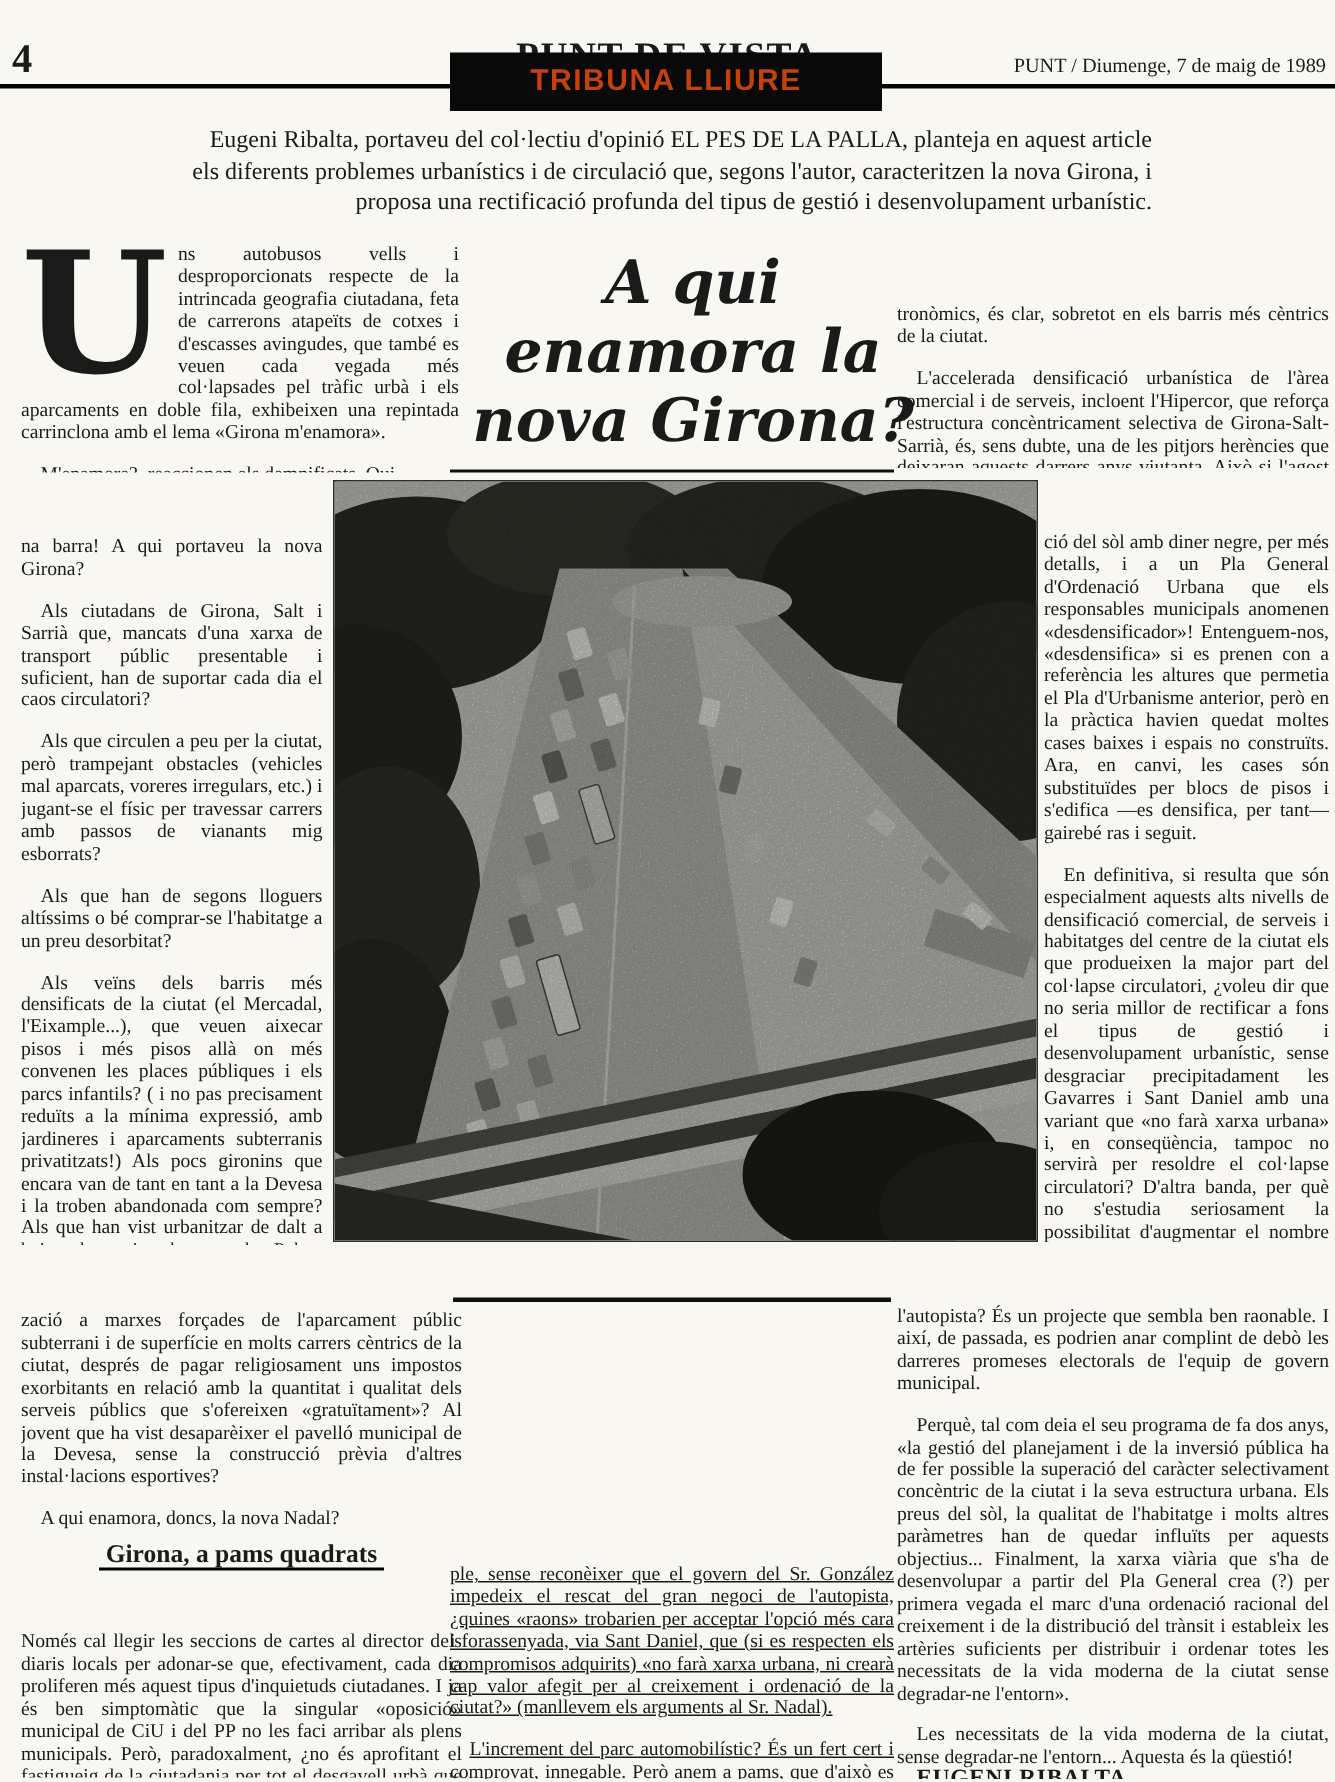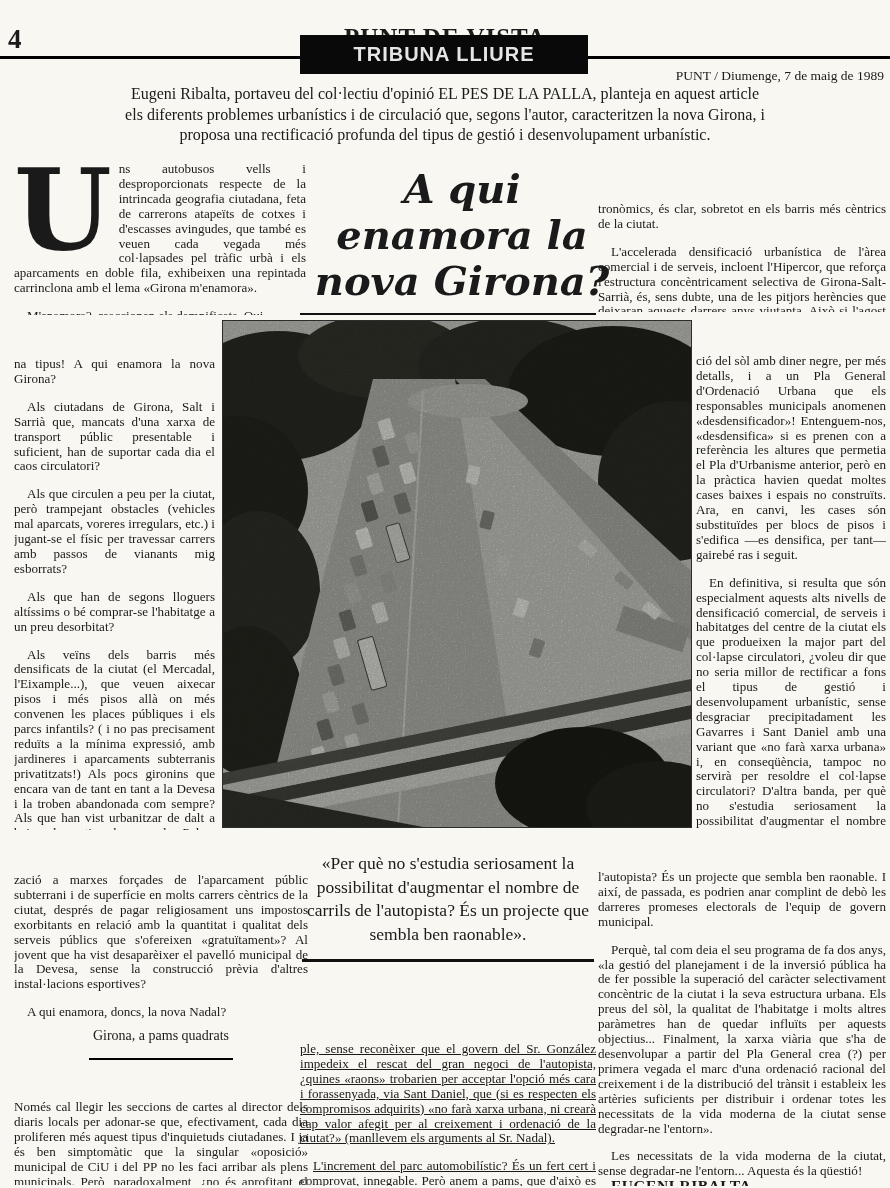--- a/index.html
+++ b/index.html
@@ -2,49 +2,49 @@
 <html lang="ca"><head>
 <meta charset="utf-8">
 <style>
   html,body{margin:0;padding:0;background:#e9e8e3;}
   #page{position:relative;width:890px;height:1188px;background:#f8f7f2;color:#1a1a1a;
         font-family:"Liberation Serif",serif;overflow:hidden;margin:0 auto;}
   .abs{position:absolute;overflow:hidden;}
   
   .pageno{left:8px;top:24px;width:60px;font-size:27px;font-weight:bold;}
   .masthead{left:0;top:24px;width:890px;text-align:center;font-size:25px;font-weight:bold;letter-spacing:1px;}
-  .edition{right:6px;top:36px;width:300px;text-align:right;font-size:13.5px;margin-top:32px;}
+  .edition{right:6px;top:36px;width:300px;text-align:right;font-size:13.5px;}
   .toprule{left:0;top:56px;width:890px;height:3px;background:#000;}
   .banner{left:300px;top:35px;width:288px;height:39px;background:#090909;z-index:3;
           display:flex;align-items:center;justify-content:center;}
-  .banner span{color:#e5e5e5;font-family:"Liberation Sans",sans-serif;font-weight:bold;
+  .banner span{color:#c2410c;font-family:"Liberation Sans",sans-serif;font-weight:bold;
           font-size:20px;letter-spacing:1px;}
   
-  .standfirst{left:122px;top:84px;width:646px;text-align:center;font-size:16px;line-height:20.5px;}
+  .standfirst{left:122px;top:84px;width:646px;text-align:right;font-size:16px;line-height:20.5px;}
   
   .headline{left:310px;top:166px;width:304px;text-align:center;font-style:italic;font-weight:bold;
             font-size:40px;line-height:46px;font-family:"DejaVu Serif",serif;}
   .headrule{left:300px;top:313px;width:296px;height:2px;background:#111;}
   
   .col{font-size:13.1px;line-height:14.9px;text-align:justify;}
   .col p{margin:0;text-indent:13px;}
   .col p + p{margin-top:13px;}
   .cont p:first-child{text-indent:0;margin-top:40px;}
   .lefttop{left:14px;top:162px;width:292px;height:153px;}
   .leftnarrow{left:14px;top:317px;width:201px;height:513px;}
   .leftbottom{left:14px;top:833px;width:294px;height:352px;}
   .righttop{left:598px;top:162px;width:288px;height:150px;}
   .rightnarrow{left:696px;top:314px;width:190px;height:514px;}
   .rightbottom{left:598px;top:830px;width:288px;height:356px;}
   .centerbottom{left:300px;top:1002px;width:296px;height:184px;text-decoration:underline;}
   .dropcap{float:left;font-family:"DejaVu Serif",serif;font-weight:bold;font-size:112px;
            line-height:0.8;margin:3px 7px 0 0;}
   .subhead{text-align:center;margin:9px 0 7px 0;}
-  .subhead span{display:inline-block;font-weight:normal;font-size:14px;
-                border-bottom:2px solid #000;padding:0 4px 14px 4px;}
+  .subhead span{display:inline-block;font-weight:bold;font-size:17px;
+                border-bottom:2px solid #000;padding:0 4px 1px 4px;}
   
   .photo{left:222px;top:320px;width:468px;height:506px;border:1px solid #2c2c2c;background:#cfcfc9;}
   
   .pullquote{left:302px;top:852px;width:292px;}
   .pullquote .pqtext{font-size:17.5px;line-height:23.5px;text-align:center;}
   .pullquote .pqrule{margin-top:13px;height:3px;background:#111;}
   
   .byline{margin-top:18px;font-weight:bold;font-size:15.5px;letter-spacing:0.5px;text-indent:0;}
 </style>
 </head>
@@ -64,21 +64,21 @@
   <div class="abs standfirst">Eugeni Ribalta, portaveu del col·lectiu d'opinió EL PES DE LA PALLA, planteja en aquest article els diferents problemes urbanístics i de circulació que, segons l'autor, caracteritzen la nova Girona, i proposa una rectificació profunda del tipus de gestió i desenvolupament urbanístic.</div>
 
   <div class="abs headline">A qui enamora la nova Girona?</div>
   <div class="abs headrule"></div>
 
   <div class="abs col lefttop">
     <p style="text-indent:0"><span class="dropcap">U</span><span>ns autobusos vells i desproporcionats respecte de la intrincada geografia ciutadana, feta de carrerons atapeïts de cotxes i d'escasses avingudes, que també es veuen cada vegada més col·lapsades pel tràfic urbà i els aparcaments en doble fila, exhibeixen una repintada carrinclona amb el lema «Girona m'enamora».</span></p>
     <p>M'enamora?, reaccionen els damnificats. Qui-</p>
   </div>
   <div class="abs col leftnarrow cont">
-      <p>na tipus! A qui enamora la nova Girona?</p>
+      <p>na barra! A qui portaveu la nova Girona?</p>
       <p>Als ciutadans de Girona, Salt i Sarrià que, mancats d'una xarxa de transport públic presentable i suficient, han de suportar cada dia el caos circulatori?</p>
       <p>Als que circulen a peu per la ciutat, però trampejant obstacles (vehicles mal aparcats, voreres irregulars, etc.) i jugant-se el físic per travessar carrers amb passos de vianants mig esborrats?</p>
       <p>Als que han de segons lloguers altíssims o bé comprar-se l'habitatge a un preu desorbitat?</p>
       <p>Als veïns dels barris més densificats de la ciutat (el Mercadal, l'Eixample...), que veuen aixecar pisos i més pisos allà on més convenen les places públiques i els parcs infantils? ( i no pas precisament reduïts a la mínima expressió, amb jardineres i aparcaments subterranis privatitzats!) Als pocs gironins que encara van de tant en tant a la Devesa i la troben abandonada com sempre? Als que han vist urbanitzar de dalt a baix els antics boscos de Palau, víctimes d'una especulació immobiliària desenfrenada? A la mainada del col·legi Verd, que es podria quedar sense sol al pati durant tot l'hivern? Als que pateixen la privatit-</p>
     </div>
   <div class="abs col leftbottom cont">
     <div class="cont">
         <p>zació a marxes forçades de l'aparcament públic subterrani i de superfície en molts carrers cèntrics de la ciutat, després de pagar religiosament uns impostos exorbitants en relació amb la quantitat i qualitat dels serveis públics que s'ofereixen «gratuïtament»? Al jovent que ha vist desaparèixer el pavelló municipal de la Devesa, sense la construcció prèvia d'altres instal·lacions esportives?</p>
         <p>A qui enamora, doncs, la nova Nadal?</p>
       </div>
@@ -161,21 +161,20 @@
       <polygon points="0,464 0,452 468,358 468,370" fill="#55554f"></polygon>
       <polygon points="0,506 200,506 0,468" fill="#33332e"></polygon>
 
       <ellipse cx="360" cy="462" rx="88" ry="56" fill="#1d1d18"></ellipse>
       <ellipse cx="435" cy="486" rx="72" ry="46" fill="#24241f"></ellipse>
       <rect width="468" height="506" filter="url(#grain)" opacity="0.32"></rect>
     </svg>
   </div>
 
   <div class="abs pullquote">
-    <div class="pqtext">«Per què no s'estudia seriosament la possibilitat d'augmentar el nombre de carrils de l'autopista? És un projecte que sembla ben raonable».</div>
     <div class="pqrule"></div>
   </div>
 
   <div class="abs col centerbottom cont">
       <p>ple, sense reconèixer que el govern del Sr. González impedeix el rescat del gran negoci de l'autopista, ¿quines «raons» trobarien per acceptar l'opció més cara i forassenyada, via Sant Daniel, que (si es respecten els compromisos adquirits) «no farà xarxa urbana, ni crearà cap valor afegit per al creixement i ordenació de la ciutat?» (manllevem els arguments al Sr. Nadal).</p>
       <p>L'increment del parc automobilístic? És un fert cert i comprovat, innegable. Però anem a pams, que d'això es tracta: de pams quadrats urbanitzats i en procés d'urbanització, a preus as-</p>
     </div>
 
   <div class="abs col righttop cont">
       <p>tronòmics, és clar, sobretot en els barris més cèntrics de la ciutat.</p>

